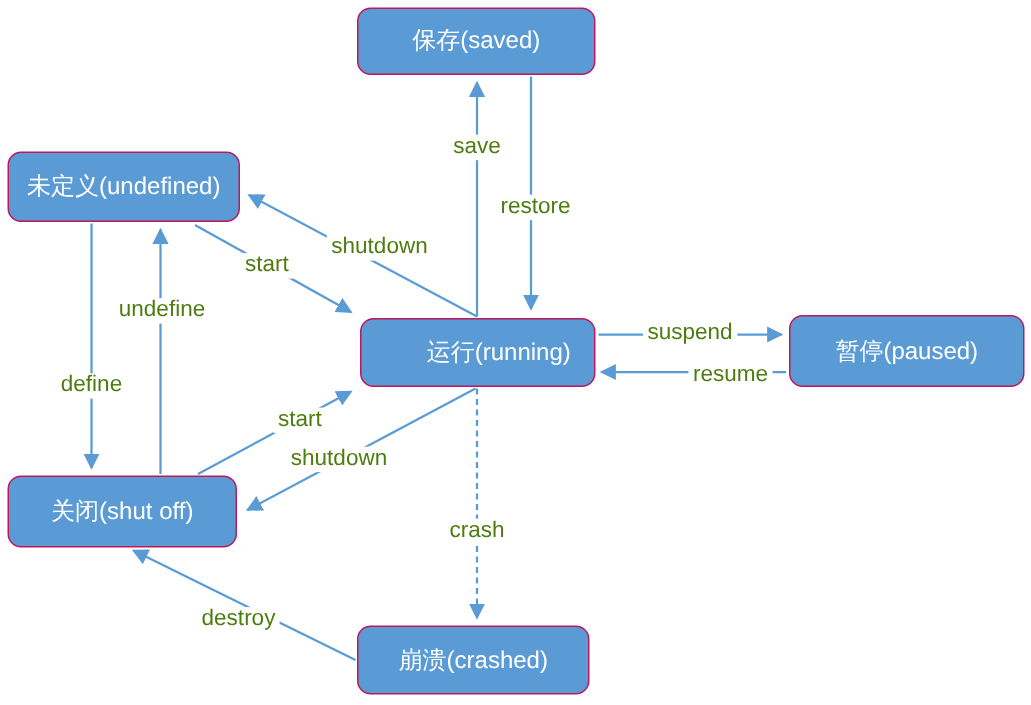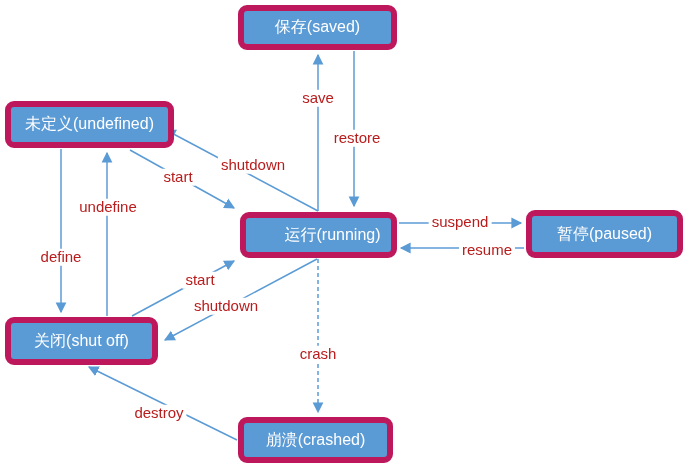--- a/index.html
+++ b/index.html
@@ -25,35 +25,35 @@
     stroke: #5b9bd5;
     stroke-width: 1.5;
     fill: none;
   }
   .edge-line.dashed {
     stroke-dasharray: 4,3;
   }
   .node {
     position: absolute;
     background: #5b9bd5;
-    border: 6px solid #be185d;
+    border: 1px solid #be185d;
     border-radius: 9px;
     color: #ffffff;
     font-size: 16px;
     display: flex;
     align-items: center;
     justify-content: center;
     box-sizing: border-box;
     white-space: nowrap;
   }
   .edge-label {
     position: absolute;
     transform: translate(-50%, -50%);
     background: #ffffff;
-    color: #b91c1c;
+    color: #4d7c0f;
     font-size: 15px;
     line-height: 1.1;
     padding: 0 3px;
     white-space: nowrap;
   }
 </style>
 </head>
 <body>
 
 <div id="canvas">
@@ -73,21 +73,21 @@
         <line class="edge-line" x1="132" y1="316" x2="234" y2="261" marker-end="url(#arrowhead)"></line>
         <line class="edge-line" x1="317" y1="259" x2="165" y2="340" marker-end="url(#arrowhead)"></line>
         <line class="edge-line" x1="399" y1="223" x2="521" y2="223" marker-end="url(#arrowhead)"></line>
         <line class="edge-line" x1="524" y1="248" x2="401" y2="248" marker-end="url(#arrowhead)"></line>
         <line class="edge-line dashed" x1="318" y1="259" x2="318" y2="412" marker-end="url(#arrowhead)"></line>
         <line class="edge-line" x1="237" y1="440" x2="89" y2="367" marker-end="url(#arrowhead)"></line>
       </g>
   </svg>
   <div id="nodes-layer">
       <div class="node" style="left: 238px; top: 5px; width: 159px; height: 45px;">保存(saved)</div>
-      <div class="node" style="left: 5px; top: 101px; width: 169px; height: 47px;">未定义(undefined)</div>
+      <div class="node" style="left: 5px; top: 101px; width: 155px; height: 47px;">未定义(undefined)</div>
       <div class="node" style="left: 240px; top: 212px; width: 157px; height: 46px; padding-left: 28px;">运行(running)</div>
       <div class="node" style="left: 526px; top: 210px; width: 157px; height: 48px;">暂停(paused)</div>
       <div class="node" style="left: 5px; top: 317px; width: 153px; height: 48px;">关闭(shut off)</div>
       <div class="node" style="left: 238px; top: 417px; width: 155px; height: 46px;">崩溃(crashed)</div>
     </div>
   <div id="labels-layer">
       <div class="edge-label" style="left: 318px; top: 98px;">save</div>
       <div class="edge-label" style="left: 357px; top: 138px;">restore</div>
       <div class="edge-label" style="left: 253px; top: 165px;">shutdown</div>
       <div class="edge-label" style="left: 178px; top: 177px;">start</div>

